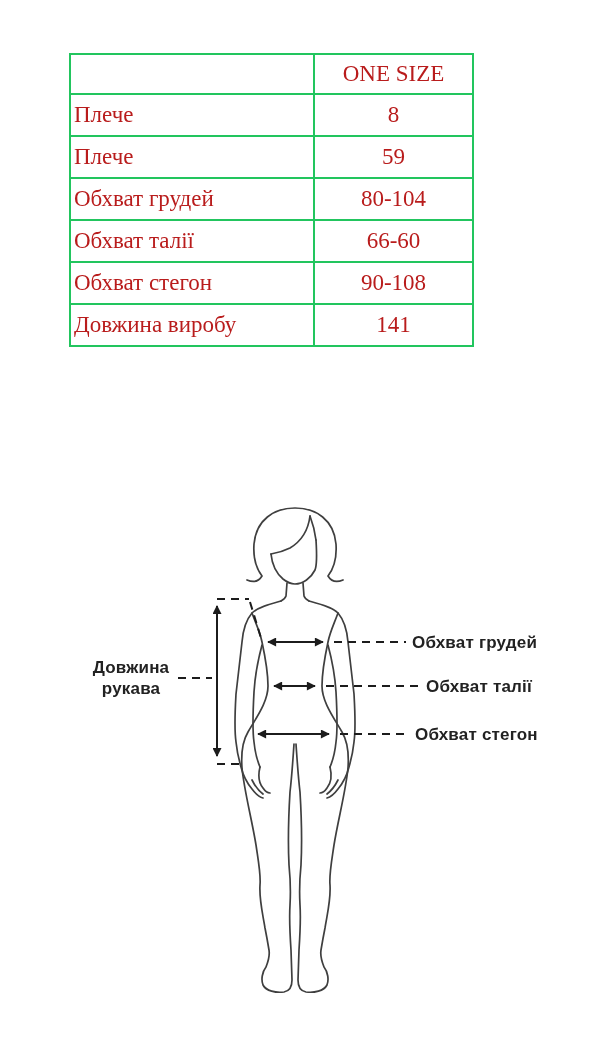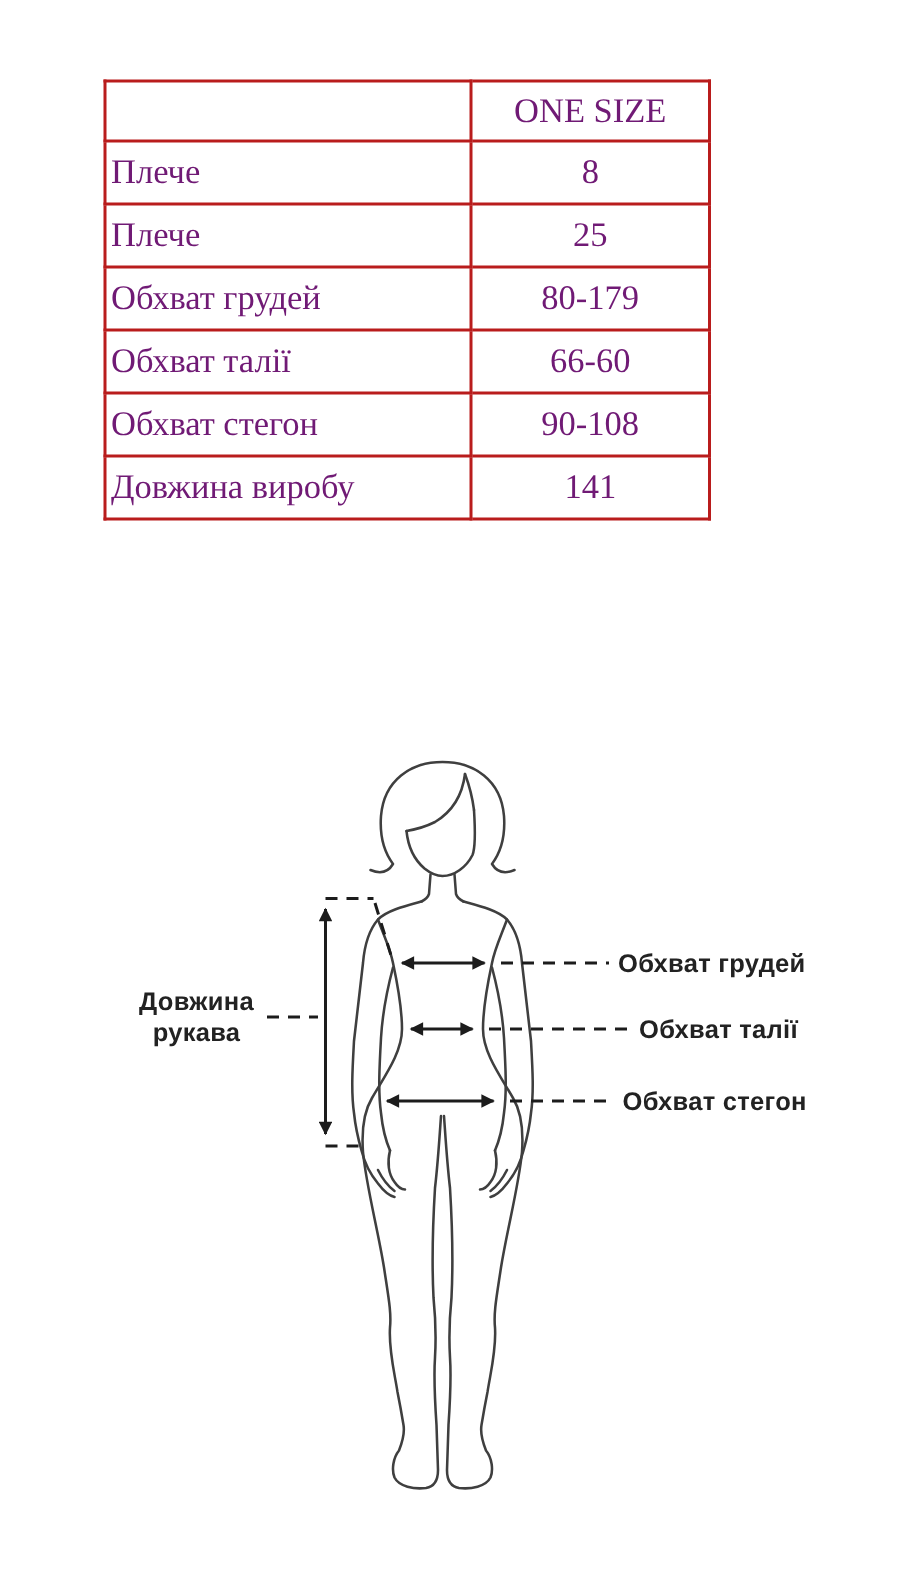--- a/index.html
+++ b/index.html
@@ -15,24 +15,24 @@
   
   .size-table {
     position: absolute;
     left: 69px;
     top: 53px;
     border-collapse: collapse;
     table-layout: fixed;
     width: 403px;
   }
   .size-table td {
-    border: 2px solid #b91c1c;
+    border: 2px solid #22c55e;
     font-family: "Liberation Serif", serif;
     font-size: 23px;
-    color: #701a75;
+    color: #b91c1c;
     vertical-align: middle;
     overflow: hidden;
     white-space: nowrap;
   }
   .size-table col.c1 { width: 244px; }
   .size-table col.c2 { width: 159px; }
   .size-table tr.hdr td { height: 36px; }
   .size-table tr.row td { height: 38px; }
   .cell-label { text-align: left; padding-left: 3px; border-radius: 15px; }
   .cell-value { text-align: center; }
@@ -81,25 +81,25 @@
       <tr class="hdr">
     <td class="cell-label"></td>
     <td class="cell-value">ONE SIZE</td>
   </tr>
   <tr class="row">
     <td class="cell-label">Плече</td>
     <td class="cell-value">8</td>
   </tr>
   <tr class="row">
     <td class="cell-label">Плече</td>
-    <td class="cell-value">25</td>
+    <td class="cell-value">59</td>
   </tr>
   <tr class="row">
     <td class="cell-label">Обхват грудей</td>
-    <td class="cell-value">80-179</td>
+    <td class="cell-value">80-104</td>
   </tr>
   <tr class="row">
     <td class="cell-label">Обхват талії</td>
     <td class="cell-value">66-60</td>
   </tr>
   <tr class="row">
     <td class="cell-label">Обхват стегон</td>
     <td class="cell-value">90-108</td>
   </tr>
   <tr class="row">

